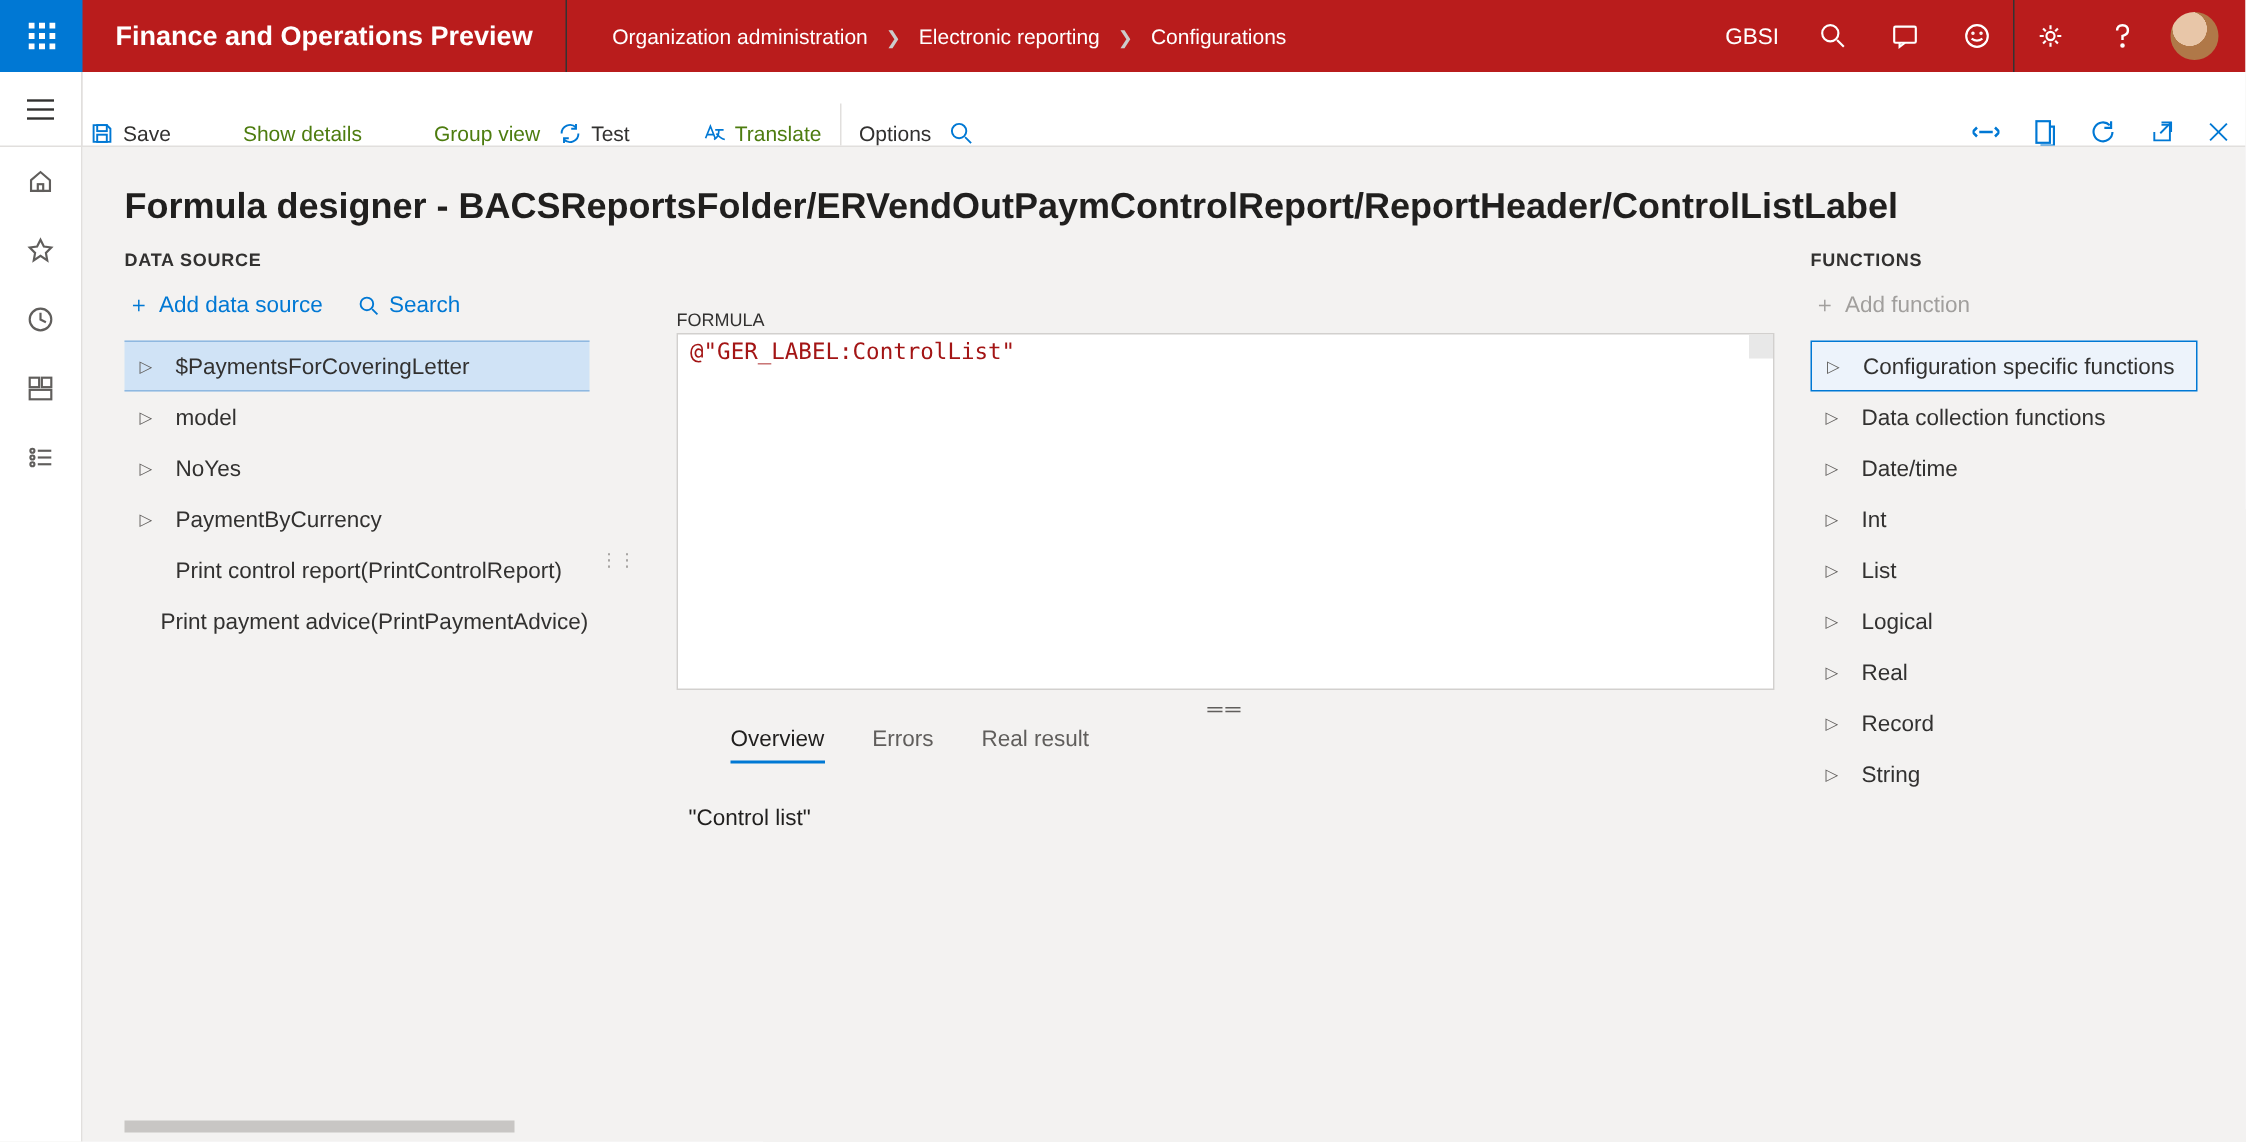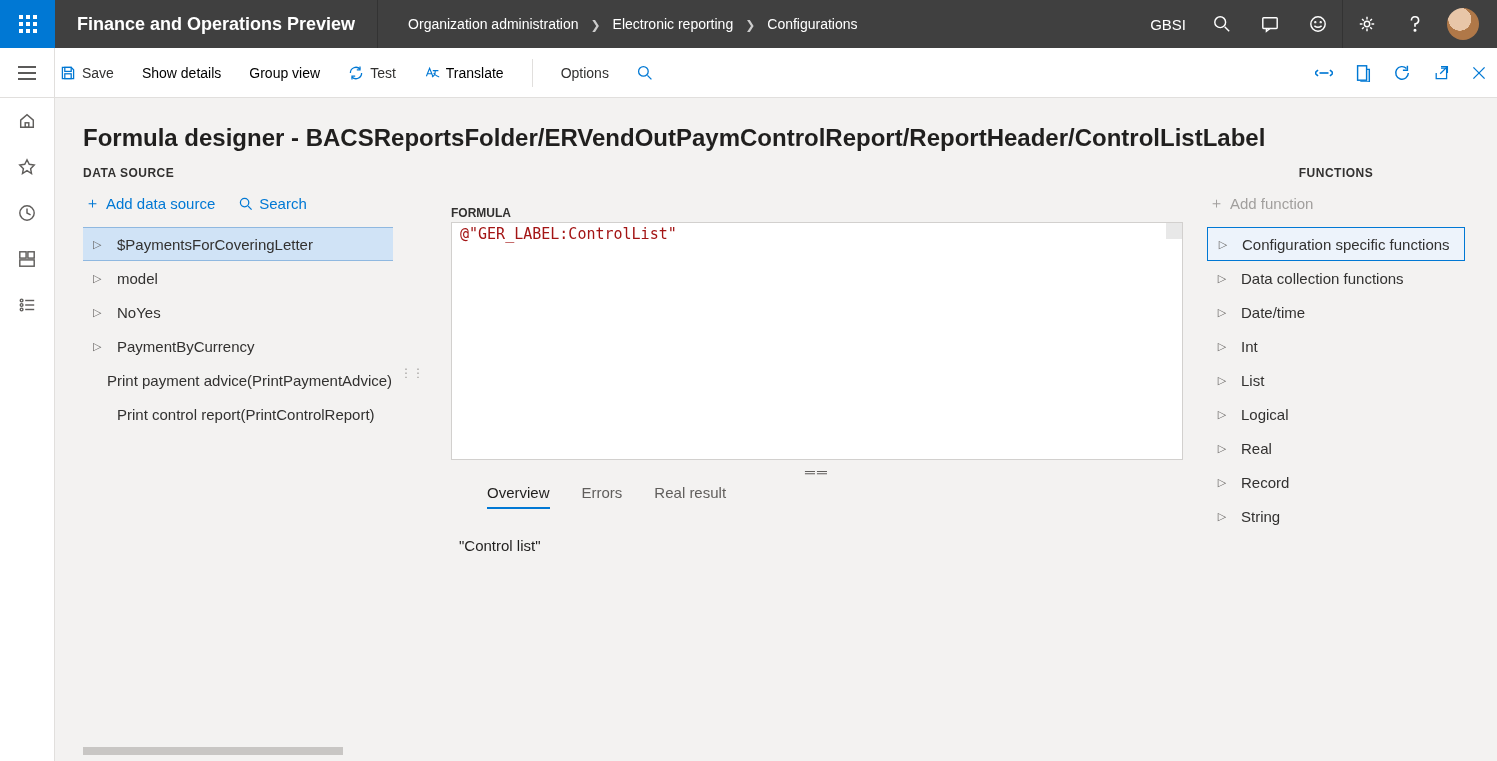--- a/index.html
+++ b/index.html
@@ -9,21 +9,21 @@
   color: #323130;
   background: #fff;
   overflow: hidden;
   width: 1497px;
   height: 761px;
 }
 .header {
   display: flex;
   align-items: center;
   height: 48px;
-  background: #404040;
+  background: #b91c1c;
   color: #fff;
 }
 .waffle {
   width: 55px;
   height: 48px;
   background: #0078d4;
   display: flex;
   align-items: center;
   justify-content: center;
   font-size: 20px;
@@ -65,25 +65,25 @@
 .header-right .divider { border-left:1px solid #333; height:48px; width:1px; }
 .avatar {
   width: 32px;
   height: 32px;
   border-radius: 50%;
   background: radial-gradient(circle at 40% 35%, #e8c6a8 0 40%, #b07848 41% 100%);
 }
 
 .toolbar {
   display: flex;
-  align-items: center;
+  align-items: flex-end;
   height: 50px;
   border-bottom: 1px solid #e1dfdd;
   padding: 0 10px 0 60px;
-  gap: 28px;
+  gap: 12px;
   position: relative;
 }
 .toolbar .sidebar-toggle {
   position: absolute;
   left: 0;
   top: 0;
   width: 55px;
   height: 50px;
   display:flex;
   align-items:center;
@@ -92,21 +92,21 @@
   border-right:1px solid #e1dfdd;
   cursor:pointer;
 }
 .tb-item {
   display:flex;
   align-items:center;
   gap:6px;
   font-size:14px;
   cursor:pointer;
 }
-.tb-item.link { color:#000000; }
+.tb-item.link { color:#4d7c0f;margin-left:36px; }
 .tb-item .tb-ico { color:#0078d4; font-size:16px; }
 .tb-sep { width:1px; height:28px; background:#e1dfdd; }
 .toolbar-right {
   margin-left:auto;
   display:flex;
   align-items:center;
   gap:22px;
   color:#0078d4;
   font-size:18px;
 }
@@ -192,21 +192,21 @@
 .tree .expander { font-size:11px; color:#605e5c; width:10px; display:inline-block;}
 .tree .no-expander { width:10px; display:inline-block;}
 
 .center-panel {
   flex:1;
   padding: 0 8px 0 20px;
   display:flex;
   flex-direction:column;
   min-width:0;
 }
-.formula-label { font-size:12px; font-weight:700; margin-bottom: 2px; margin-top: 40px;}
+.formula-label { font-size:12px; font-weight:400; margin-bottom: 2px; margin-top: 40px;}
 .formula-box {
   background:#fff;
   border:1px solid #d2d0ce;
   height: 238px;
   padding: 2px 8px;
   font-family: Consolas, monospace;
   font-size:15px;
   overflow:auto;
   position:relative;
 }
@@ -232,21 +232,21 @@
 .tabs .tab.active {
   color:#201f1e;
   border-bottom: 2px solid #0078d4;
 }
 .overview-body {
   padding: 28px 8px;
   font-size:15px;
   color:#201f1e;
 }
 
-.fn-panel { width: 290px; flex-shrink:0; padding-right: 32px; text-align: center;}
+.fn-panel { width: 290px; flex-shrink:0; padding-right: 32px;}
 
 .btm-scroll {
   position:absolute;
   left: 28px;
   bottom: 6px;
   width: 260px;
   height: 8px;
   background: #c8c6c4;
   border-radius: 0;
 }
@@ -482,25 +482,25 @@
           <div class="row">
             <span class="expander">▷</span>
             <span>NoYes</span>
           </div>
           <div class="row">
             <span class="expander">▷</span>
             <span>PaymentByCurrency</span>
           </div>
           <div class="row">
             <span class="no-expander"></span>
+            <span>Print control report(PrintControlReport)</span>
+          </div>
+          <div class="row">
+            <span class="no-expander"></span>
             <span>Print payment advice(PrintPaymentAdvice)</span>
-          </div>
-          <div class="row">
-            <span class="no-expander"></span>
-            <span>Print control report(PrintControlReport)</span>
           </div>
         </div>
     </div>
 
     <div class="vsplit">⋮⋮</div>
 
     <div class="center-panel">
       <div class="formula-label">FORMULA</div>
       <div class="formula-box">
         <span class="formula-text"><span class="kw">@"GER_LABEL:ControlList"</span></span>

